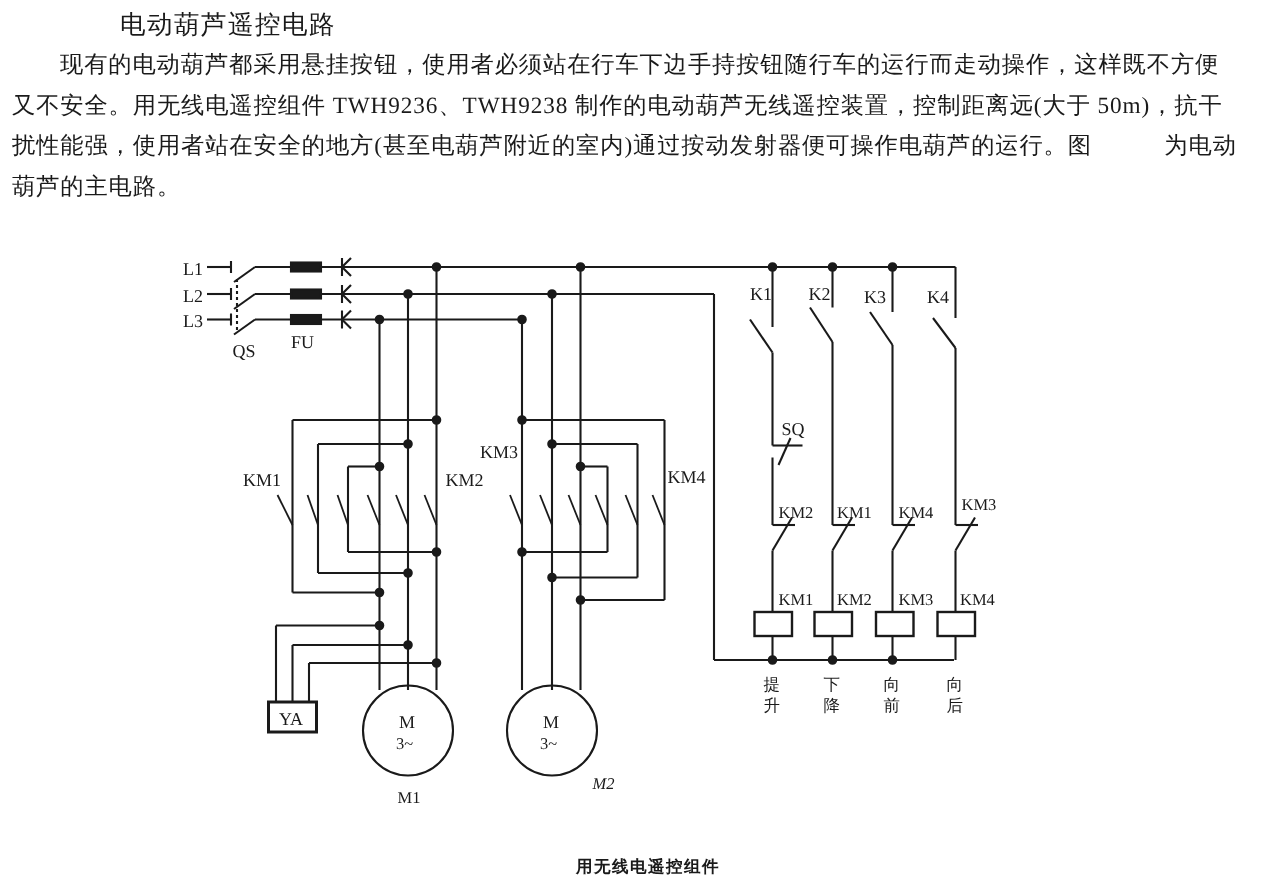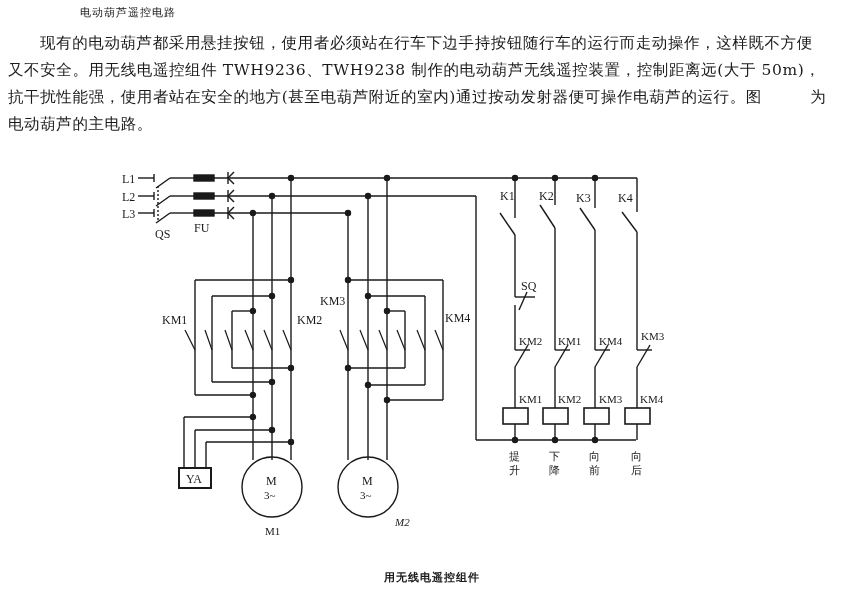--- a/index.html
+++ b/index.html
@@ -1,18 +1,18 @@
 <!DOCTYPE html>
 <html><head>
 <meta charset="utf-8">
 <style>
   html,body{margin:0;padding:0;background:#fff;}
   body{width:848px;height:592px;position:relative;overflow:hidden;font-family:"DejaVu Serif",serif;color:#1a1a1a;}
-  .title{position:absolute;left:80px;top:5px;font-size:11px;letter-spacing:1px;}
-  .para{position:absolute;left:8px;top:30px;width:820px;font-size:15.5px;line-height:27px;letter-spacing:0.6px;}
+  .title{position:absolute;left:80px;top:5px;font-size:17px;letter-spacing:1px;}
+  .para{position:absolute;left:8px;top:30px;width:820px;font-size:15.5px;line-height:27px;letter-spacing:0.6px;font-family:Liberation Serif, serif;}
   .para .indent{display:inline-block;width:32px;}
   svg{position:absolute;left:0;top:0;}
   .caption{position:absolute;left:384px;top:570px;font-size:11px;font-family:"DejaVu Sans",sans-serif;font-weight:bold;letter-spacing:1px;}
   text{font-family:"Liberation Serif",serif;fill:#1a1a1a;}
 </style>
 </head>
 <body>
 
 <div class="title">电动葫芦遥控电路</div>
 <div class="para"><span class="indent"></span><span>现有的电动葫芦都采用悬挂按钮，使用者必须站在行车下边手持按钮随行车的运行而走动操作，这样既不方便又不安全。用无线电遥控组件 TWH9236、TWH9238 制作的电动葫芦无线遥控装置，控制距离远(大于 50m)，抗干扰性能强，使用者站在安全的地方(甚至电葫芦附近的室内)通过按动发射器便可操作电葫芦的运行。图　　　为电动葫芦的主电路。</span></div>

